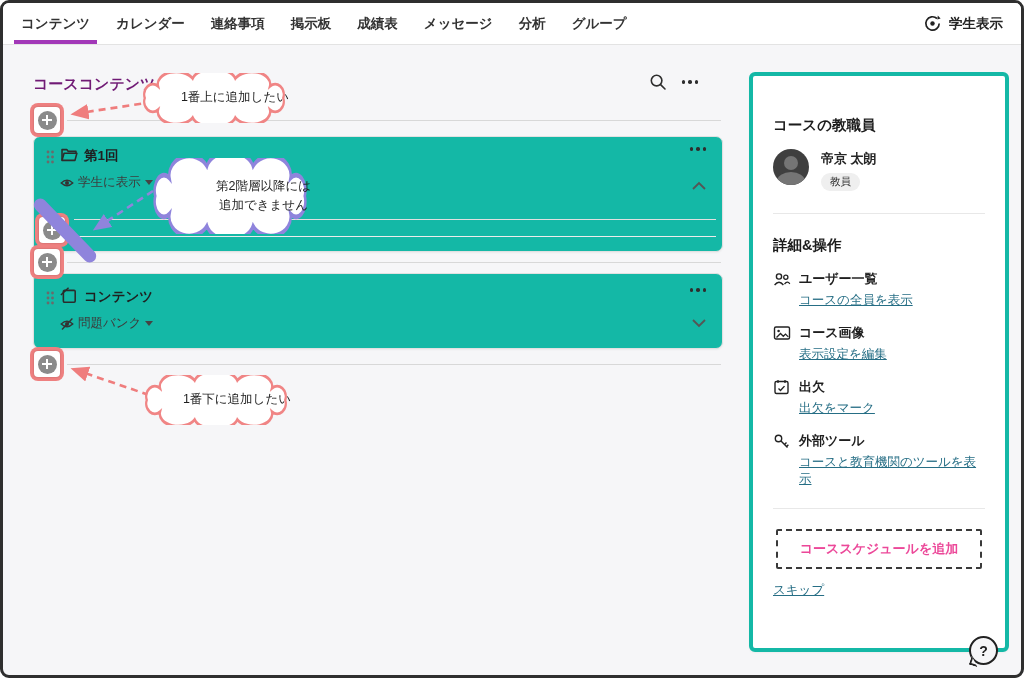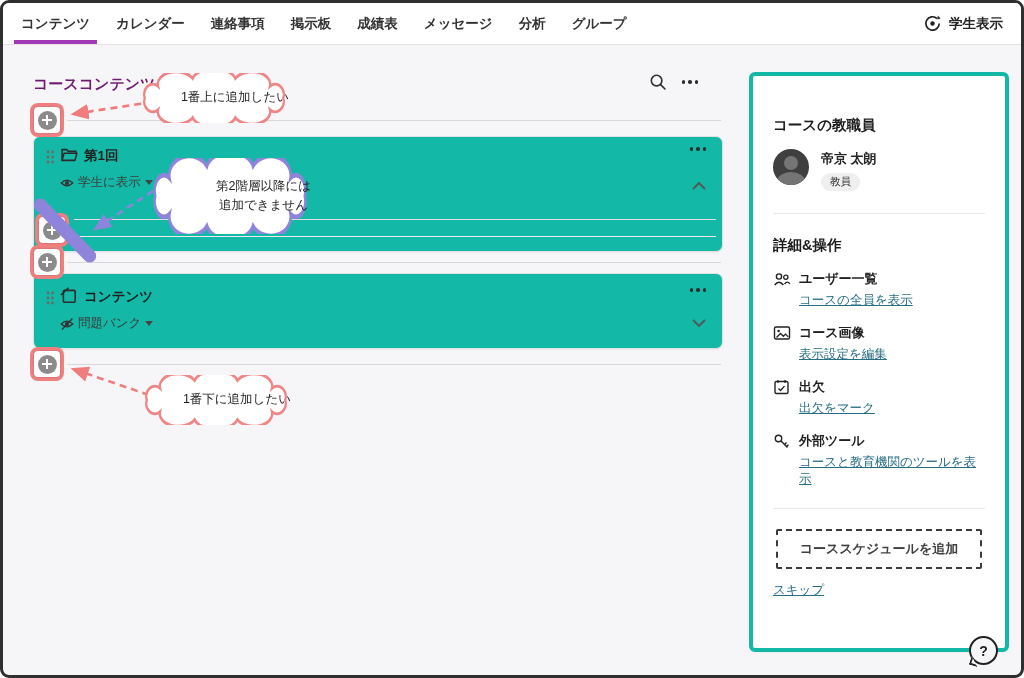--- a/index.html
+++ b/index.html
@@ -68,21 +68,21 @@
   .details-heading{margin:22px 0 4px;font-size:14.5px;font-weight:700;}
   .action-item{display:grid;grid-template-columns:26px 1fr auto;margin-top:15px;align-items:center;}
   .action-item .ai-title{font-size:13px;font-weight:700;color:#1f1f1f;}
   .action-item .ai-link-row{grid-column:2 / 4;margin-top:4px;display:flex;align-items:center;gap:7px;}
   a.sb-link,.sb-link{color:#266e85;text-decoration:underline;font-size:12.5px;cursor:pointer;}
   .ai-menu{cursor:pointer;}
   .caret-down.teal{border-top-color:#266e85;}
   .schedule-hr{margin-top:20px;}
   .schedule-btn{display:block;margin:20px auto 0;width:206px;padding:9px 0;background:#fff;
     border:2px dashed #3a3a3a;border-radius:2px;font-size:13px;font-weight:700;
-    font-family:inherit;cursor:pointer;color:#404040;}
+    font-family:inherit;cursor:pointer;color:#ec4899;}
   .skip-link{display:inline-block;margin-top:13px;font-size:13px;}
 
   .help-bubble{position:absolute;left:966px;top:633px;width:25px;height:25px;border:2.2px solid #222;
     border-radius:50%;background:#f6f6f8;display:flex;align-items:center;justify-content:center;
     font-size:14px;font-weight:700;color:#222;cursor:pointer;z-index:3;}
   .help-bubble::after{content:"";position:absolute;left:-1px;bottom:-3px;width:7px;height:7px;
     background:#f6f6f8;border-left:2.2px solid #222;border-bottom:2.2px solid #222;
     transform:rotate(18deg);clip-path:polygon(0 0,100% 100%,0 100%);}
 
   svg.ic{display:block;}

